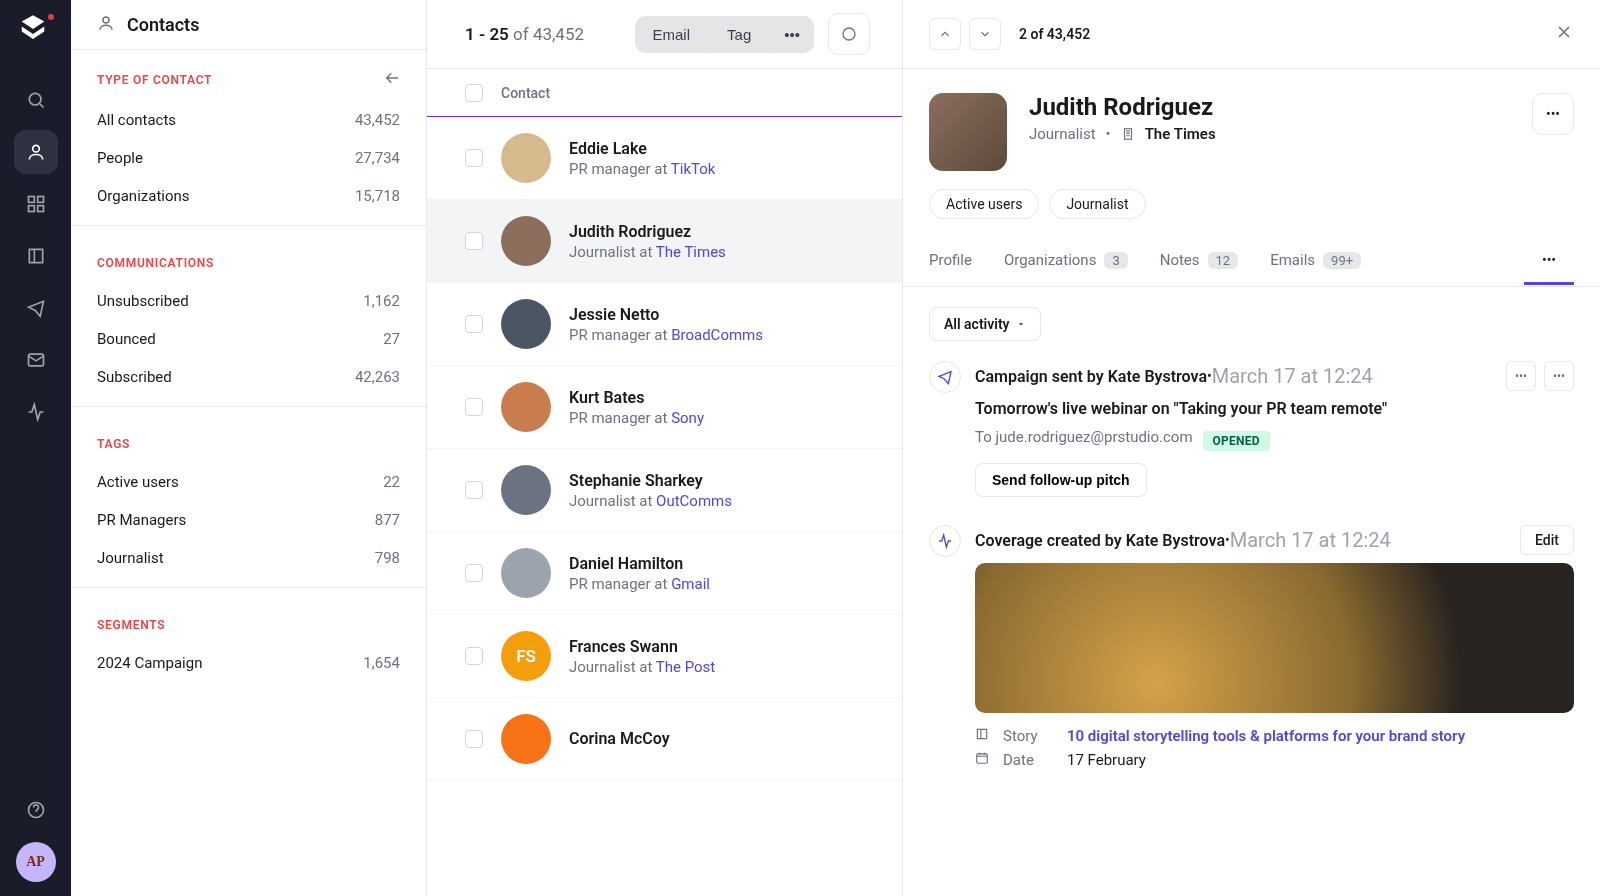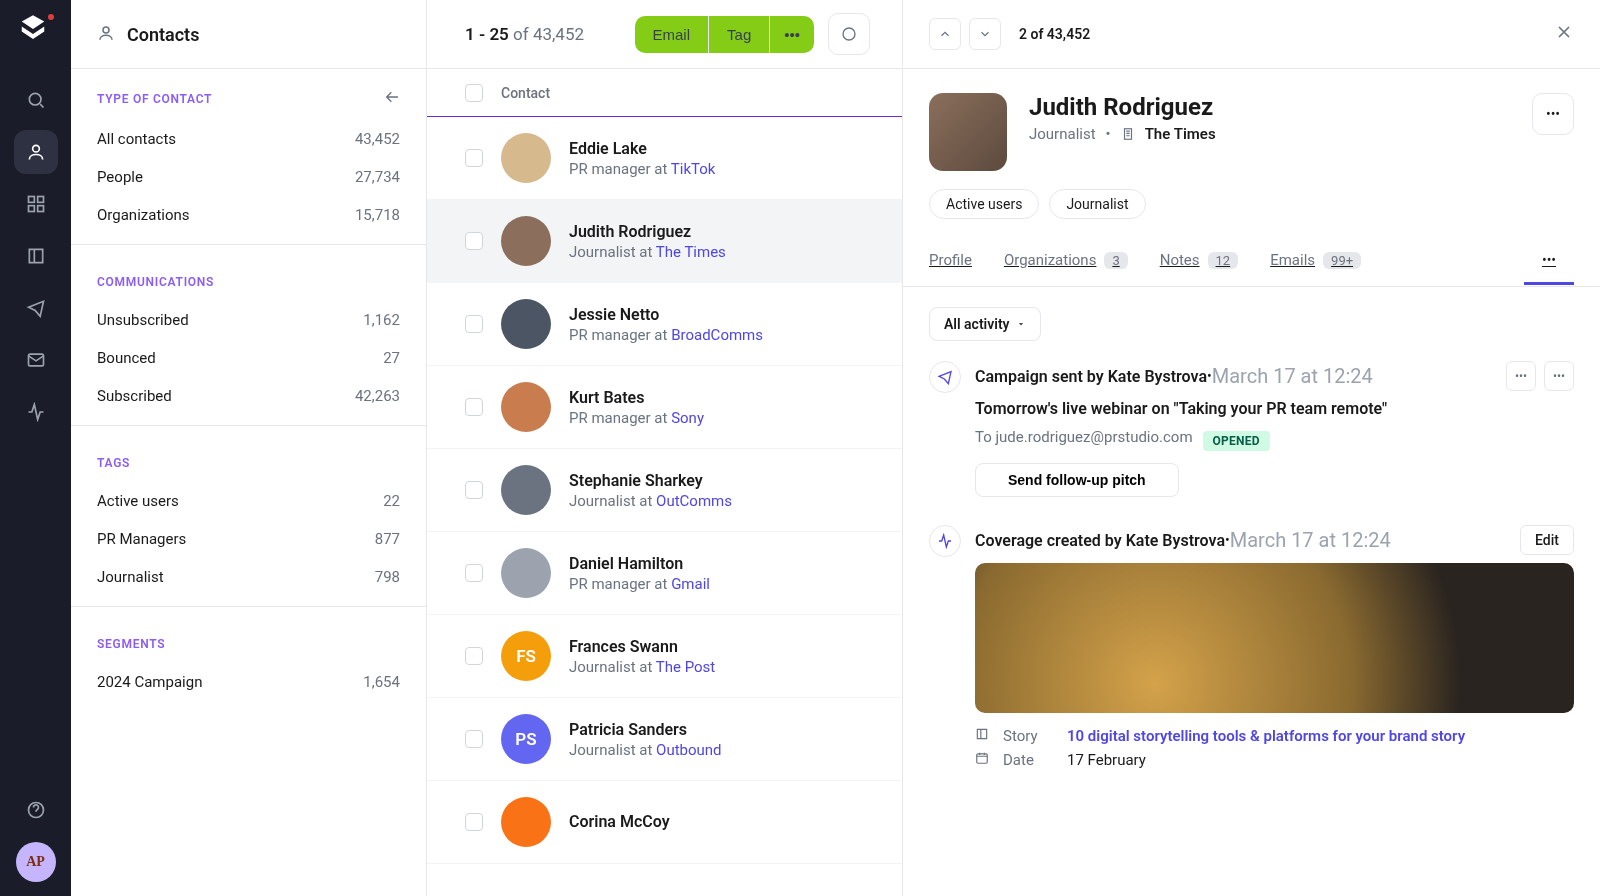--- a/index.html
+++ b/index.html
@@ -5,38 +5,38 @@
 * { box-sizing: border-box; margin: 0; padding: 0; }
 body { font-family: -apple-system, BlinkMacSystemFont, 'Segoe UI', Roboto, sans-serif; font-size: 14px; color: #1a1a1a; background: #fff; width: 1600px; height: 896px; overflow: hidden; display: flex; }
 .navrail { width: 71px; background: #1a1d29; display: flex; flex-direction: column; align-items: center; padding-top: 14px; gap: 8px; position: relative; }
 .navrail .logo { width: 36px; height: 36px; margin-bottom: 20px; color: #fff; position: relative; }
 .navrail .logo .noti { position: absolute; top: -2px; right: -2px; width: 10px; height: 10px; background: #e03e3e; border-radius: 50%; border: 2px solid #1a1d29; }
 .navrail .nav-item { width: 44px; height: 44px; display: flex; align-items: center; justify-content: center; border-radius: 12px; color: #9ca3af; cursor: pointer; }
 .navrail .nav-item.active { background: #2d3142; color: #fff; }
 .navrail .bottom { margin-top: auto; margin-bottom: 14px; display: flex; flex-direction: column; align-items: center; gap: 10px; }
 .navrail .avatar-btn { width: 40px; height: 40px; border-radius: 50%; background: #c4b5fd; color: #7c2d12; display: flex; align-items: center; justify-content: center; font-weight: 600; font-family: Liberation Serif, serif; }
 
-.col-header { height: 69px; border-bottom: 1px solid #e5e7eb; display: flex; align-items: center; padding: 0 26px; gap: 12px; }
+.col-header { height: 50px; border-bottom: 1px solid #e5e7eb; display: flex; align-items: center; padding: 0 26px; gap: 12px; }
 .col-header .title { font-size: 18px; font-weight: 600; }
 .col-header .icon { color: #6b7280; }
 
 .sidebar { width: 356px; border-right: 1px solid #e5e7eb; display: flex; flex-direction: column; overflow-y: auto; }
 
 .section-hdr { padding: 20px 26px 12px; display: flex; justify-content: space-between; align-items: center; }
-.section-hdr .lbl { font-size: 12px; font-weight: 600; letter-spacing: 0.06em; color: #8b5cf6; text-transform: uppercase; }
+.section-hdr .lbl { font-size: 12px; font-weight: 600; letter-spacing: 0.06em; color: #ef4444; text-transform: uppercase; }
 .section-hdr .collapse { color: #6b7280; cursor: pointer; }
 .filter-row { padding: 10px 26px; display: flex; justify-content: space-between; cursor: pointer; font-size: 15px; }
 .filter-row .cnt { color: #6b7280; }
 .section-div { height: 1px; background: #e5e7eb; margin: 10px 0; }
 
 .main { flex: 1; border-right: 1px solid #e5e7eb; display: flex; flex-direction: column; overflow: hidden; }
 .main-top { height: 69px; border-bottom: 1px solid #e5e7eb; display: flex; align-items: center; padding: 0 32px 0 38px; gap: 14px; }
 .main-top .range { font-size: 17px; font-weight: 600; }
 .main-top .range .muted { font-weight: 400; color: #6b7280; }
-.btn-grp { margin-left: auto; display: flex; background: #84cc16; border-radius: 10px; overflow: hidden; }
+.btn-grp { margin-left: auto; display: flex; background: #e5e5e5; border-radius: 10px; overflow: hidden; }
 .btn-grp .b { padding: 10px 18px; border: none; background: transparent; font-size: 15px; color: #374151; cursor: pointer; border-right: 1px solid #e5e7eb; }
 .btn-grp .b:last-child { border-right: none; padding: 10px 14px; }
 .icon-btn { width: 42px; height: 42px; border: 1px solid #e5e7eb; border-radius: 10px; background: #fff; display: flex; align-items: center; justify-content: center; cursor: pointer; color: #6b7280; }
 
 .list-hdr { height: 48px; border-bottom: 1px solid #6d28d9; display: flex; align-items: center; padding: 0 38px; gap: 18px; color: #6b7280; font-weight: 500; }
 .chk { width: 18px; height: 18px; border: 1.5px solid #d1d5db; border-radius: 4px; background: #fff; cursor: pointer; flex-shrink: 0; }
 .list { flex: 1; overflow-y: auto; }
 .row { display: flex; align-items: center; padding: 16px 38px; gap: 18px; border-bottom: 1px solid #f3f4f6; cursor: pointer; }
 .row.active { background: #f3f4f6; }
 .row .av { width: 50px; height: 50px; border-radius: 50%; flex-shrink: 0; display: flex; align-items: center; justify-content: center; font-weight: 600; color: #fff; font-size: 17px; }
@@ -54,41 +54,41 @@
 .profile-hdr .pav { width: 78px; height: 78px; border-radius: 14px; background: linear-gradient(135deg,#8b6f5c,#5c4a3d); flex-shrink: 0; }
 .profile-hdr .pinfo { flex: 1; }
 .profile-hdr .pname { font-size: 24px; font-weight: 700; margin-bottom: 4px; }
 .profile-hdr .psub { font-size: 15px; color: #6b7280; display: flex; align-items: center; gap: 10px; }
 .profile-hdr .porg { color: #1a1a1a; font-weight: 600; }
 .profile-hdr .more { width: 42px; height: 42px; border: 1px solid #e5e7eb; border-radius: 10px; display: flex; align-items: center; justify-content: center; cursor: pointer; }
 
 .tags { padding: 0 26px 18px; display: flex; gap: 10px; }
 .tag { padding: 6px 16px; border: 1px solid #e5e7eb; border-radius: 999px; font-size: 14px; }
 
-.tabs { padding: 0 26px; display: flex; gap: 32px; border-bottom: 1px solid #e5e7eb; align-items: center; text-decoration: underline; }
+.tabs { padding: 0 26px; display: flex; gap: 32px; border-bottom: 1px solid #e5e7eb; align-items: center; }
 .tab { padding: 14px 0; font-size: 15px; color: #6b7280; cursor: pointer; display: flex; align-items: center; gap: 8px; border-bottom: 3px solid transparent; }
 .tab .badge { background: #e5e7eb; padding: 1px 8px; border-radius: 6px; font-size: 13px; }
 .tab-more { margin-left: auto; width: 50px; display: flex; justify-content: center; border-bottom: 3px solid #4f46e5; padding: 14px 0; cursor: pointer; }
 
 .activity { flex: 1; overflow-y: auto; padding: 20px 26px; }
 .filter-pill { border: 1px solid #e5e7eb; border-radius: 8px; padding: 8px 14px; font-size: 14px; display: inline-flex; align-items: center; gap: 6px; font-weight: 600; margin-bottom: 20px; }
 
 .act-item { display: flex; gap: 14px; margin-bottom: 28px; }
 .act-icon { width: 32px; height: 32px; border: 1px solid #e5e7eb; border-radius: 50%; display: flex; align-items: center; justify-content: center; flex-shrink: 0; color: #4f46e5; background: #fff; }
 .act-body { flex: 1; }
 .act-hdr { display: flex; align-items: center; margin-bottom: 8px; }
 .act-title { font-weight: 600; font-size: 16px; }
 .act-ts { color: #9ca3af; font-size: 20px; }
 .act-actions { margin-left: auto; display: flex; gap: 8px; }
 .act-actions .mini { width: 30px; height: 30px; border: 1px solid #e5e7eb; border-radius: 6px; display: flex; align-items: center; justify-content: center; cursor: pointer; font-size: 12px; color: #6b7280; }
 .act-actions .edit { padding: 6px 14px; border: 1px solid #e5e7eb; border-radius: 6px; font-size: 14px; cursor: pointer; font-weight: 500; }
 .act-subj { font-weight: 600; font-size: 16px; margin-bottom: 4px; }
 .act-to { font-size: 15px; color: #6b7280; display: flex; align-items: center; gap: 10px; margin-bottom: 12px; }
 .opened { background: #d1fae5; color: #065f46; font-size: 12px; font-weight: 700; padding: 3px 10px; border-radius: 4px; letter-spacing: 0.02em; margin-top: 9px; }
-.follow-btn { border: 1px solid #e5e7eb; background: #fff; padding: 8px 32px; border-radius: 8px; font-size: 14px; font-weight: 600; cursor: pointer; }
+.follow-btn { border: 1px solid #e5e7eb; background: #fff; padding: 8px 16px; border-radius: 8px; font-size: 14px; font-weight: 600; cursor: pointer; }
 .cov-img { width: 100%; height: 150px; border-radius: 10px; background: radial-gradient(circle at 30% 80%, #d4a24a, #8a6a30 45%, #2a2420 70%); margin-bottom: 14px; }
 .meta-row { display: flex; gap: 14px; font-size: 15px; margin-bottom: 6px; align-items: baseline; }
 .meta-row .ml { color: #6b7280; width: 50px; }
 .meta-row .mv.link { color: #4f46e5; font-weight: 600; }
 svg { flex-shrink: 0; }
 </style>
 </head>
 <body>
 
 <div class="navrail">
@@ -286,28 +286,20 @@
       <div class="nm">Daniel Hamilton</div>
       <div class="sub">PR manager at <span class="org">Gmail</span></div>
     </div>
       </div>
       <div class="row">
     <div class="chk"></div>
     <div class="av" style="background:#f59e0b">FS</div>
     <div class="info">
       <div class="nm">Frances Swann</div>
       <div class="sub">Journalist at <span class="org">The Post</span></div>
-    </div>
-      </div>
-      <div class="row">
-    <div class="chk"></div>
-    <div class="av" style="background:#6366f1">PS</div>
-    <div class="info">
-      <div class="nm">Patricia Sanders</div>
-      <div class="sub">Journalist at <span class="org">Outbound</span></div>
     </div>
       </div>
       <div class="row">
     <div class="chk"></div>
     <div class="av" style="background:#f97316"></div>
     <div class="info">
       <div class="nm">Corina McCoy</div>
       <div class="sub"><span class="org"></span></div>
     </div>
       </div>

